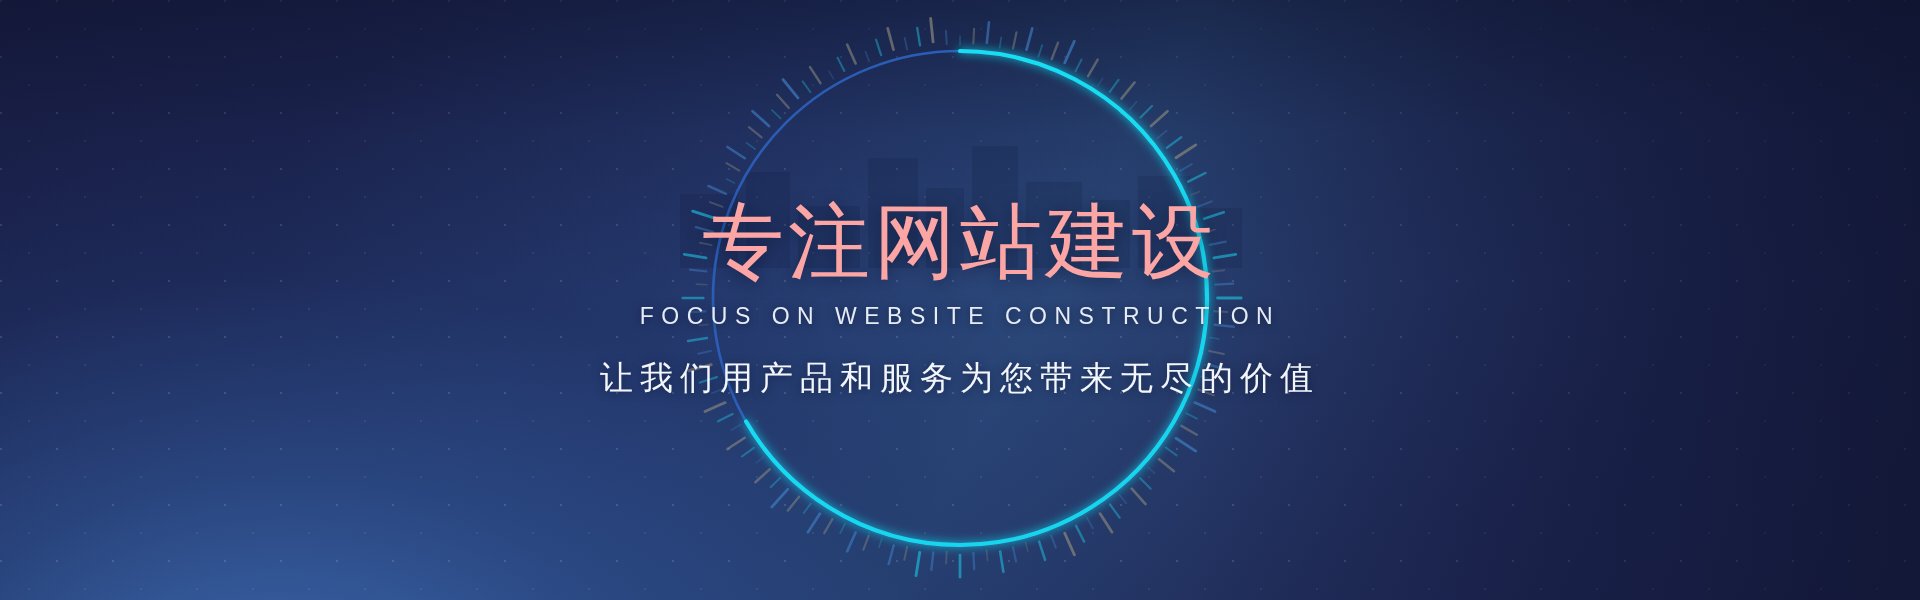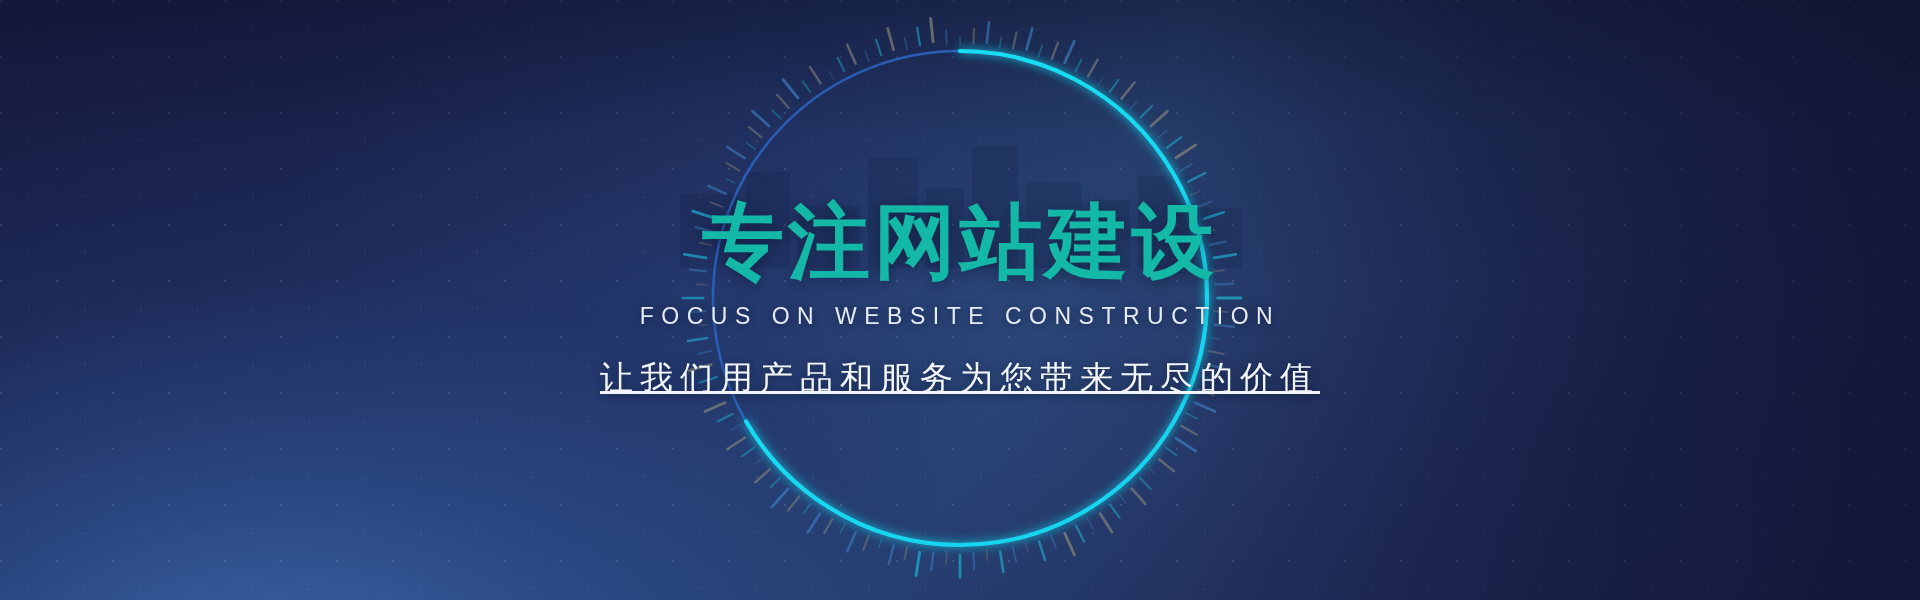--- a/index.html
+++ b/index.html
@@ -123,22 +123,22 @@
     top: 0;
     height: 600px;
     display: flex;
     flex-direction: column;
     align-items: center;
     justify-content: center;
     z-index: 6;
   }
   .headline {
     font-size: 82px;
-    font-weight: bold;
-    color: #14b8a6;
+    font-weight: normal;
+    color: #fca5a5;
     letter-spacing: 4px;
     line-height: 1.04;
     margin: 0;
     text-shadow: 0 2px 16px rgba(8,14,40,0.55);
     white-space: nowrap;
   }
   .subhead-en {
     margin-top: 18px;
     font-size: 23px;
     font-weight: 400;
@@ -149,21 +149,20 @@
     text-align: right;
   }
   .tagline-cn {
     margin-top: 26px;
     font-size: 33px;
     font-weight: 400;
     color: #f2f6fc;
     letter-spacing: 7px;
     white-space: nowrap;
     text-shadow: 0 1px 10px rgba(8,14,40,0.55);
-    text-decoration: underline;
   }
 </style>
 </head>
 <body>
 
 <div id="banner">
 
   <div class="bg-base"></div>
   <div class="bg-vignette"></div>
   <div class="bg-dots"></div>

